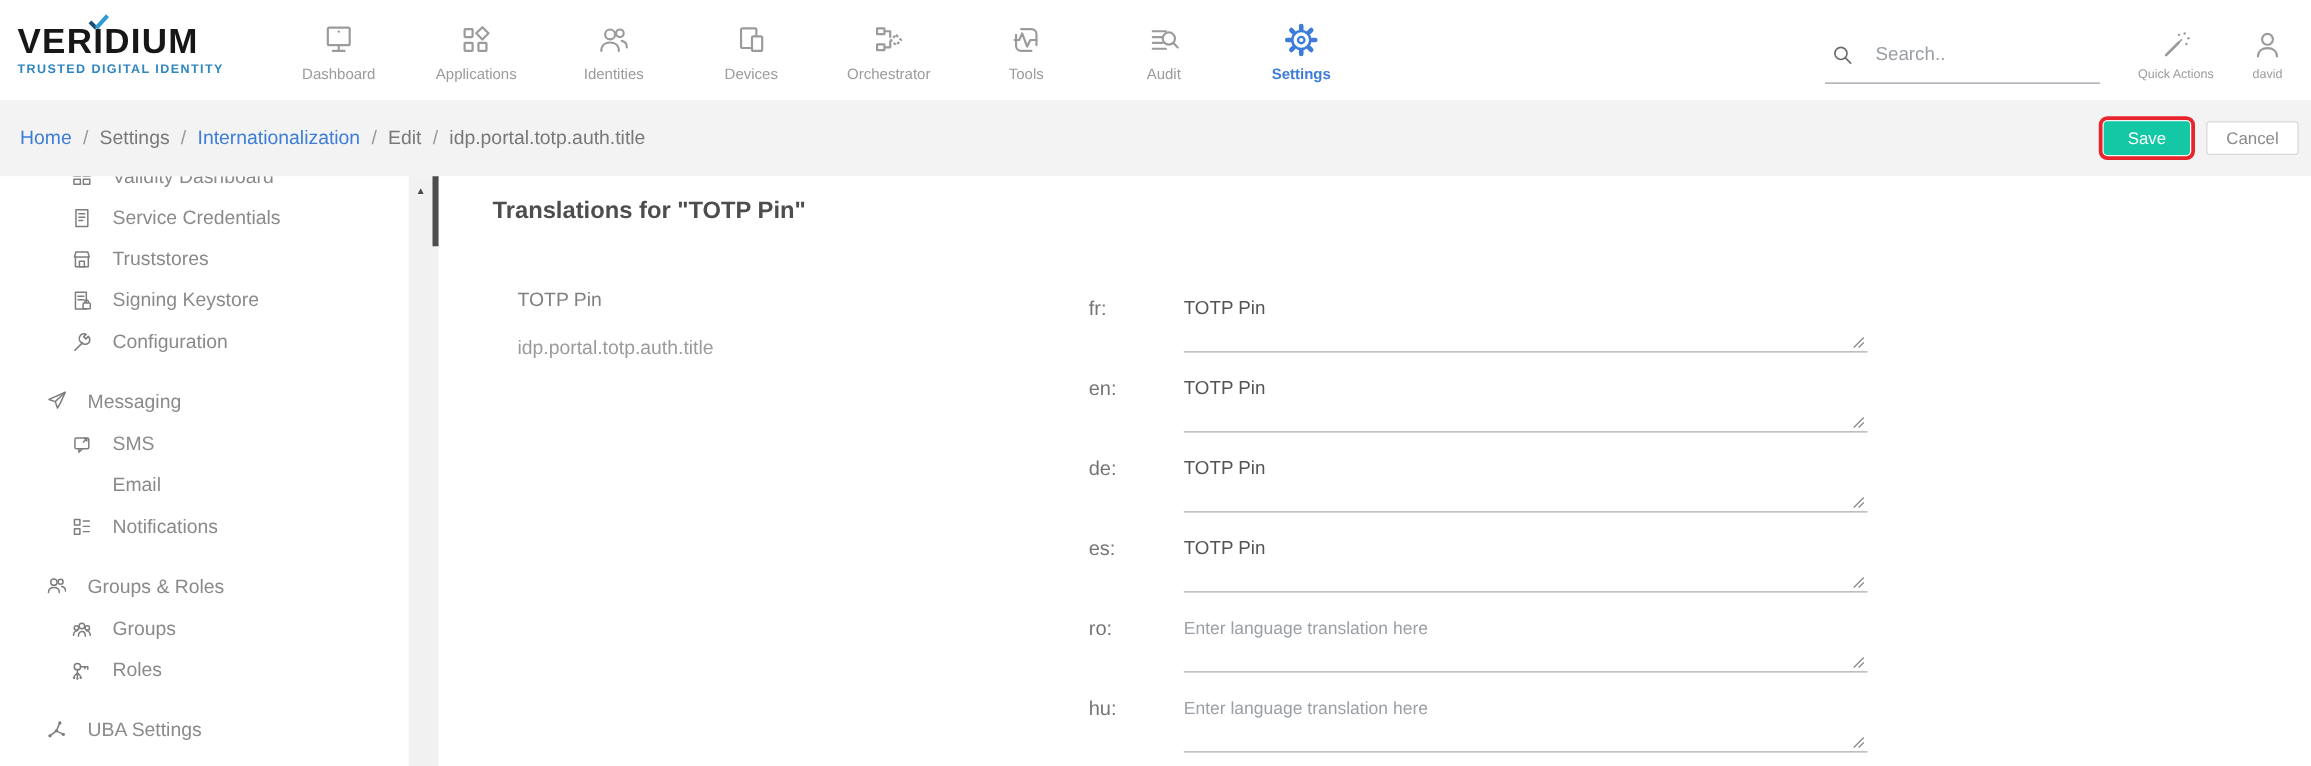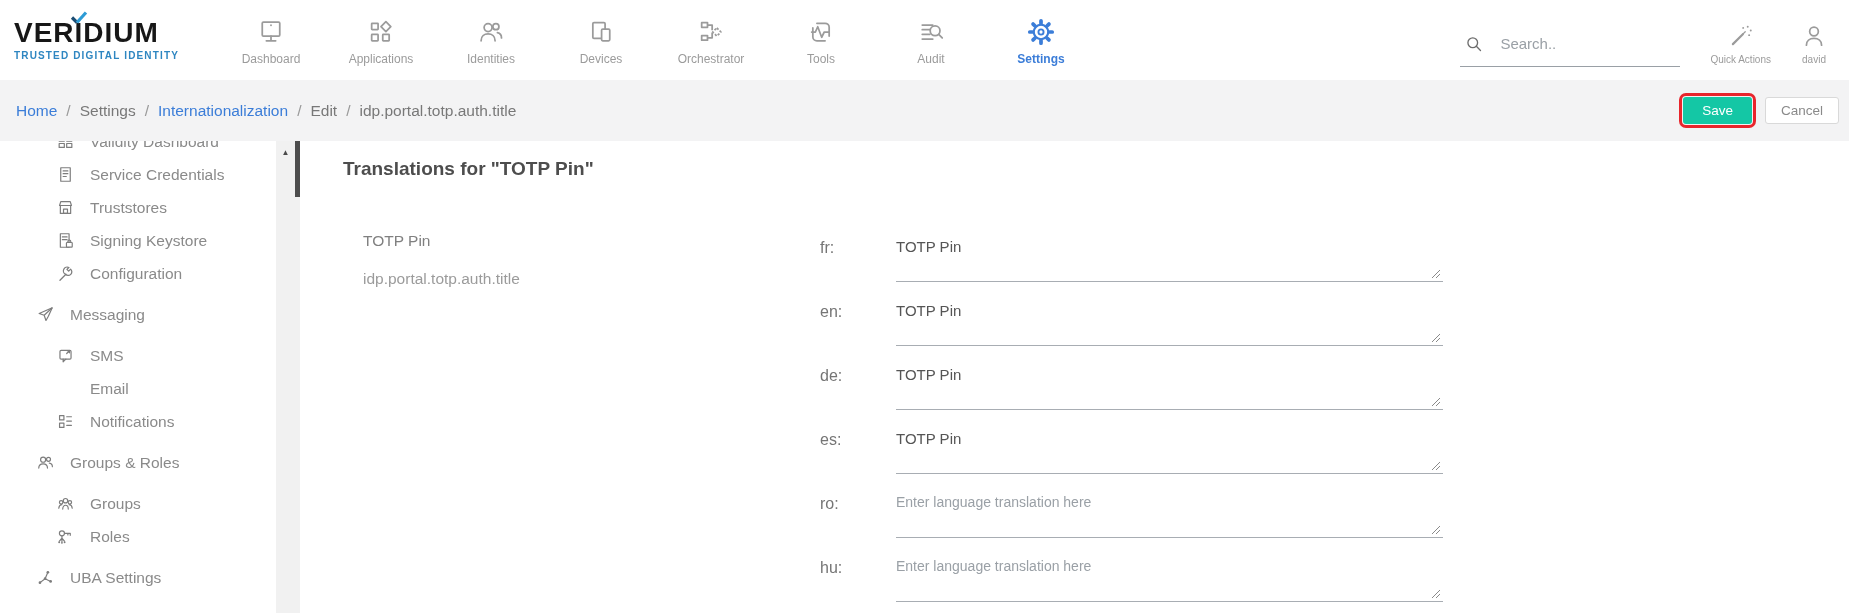--- a/index.html
+++ b/index.html
@@ -45,26 +45,26 @@
   .sep { color:#999; }
   .bar-actions { position:absolute; right:10px; top:17px; display:flex; align-items:center; gap:10px; }
   .save-btn { background:#14c7a5; color:#fff; border:none; font-size:13.5px; padding:6px 19px;
               border-radius:3px; cursor:pointer; font-family:Liberation Sans, sans-serif;
               box-shadow:0 0 0 1px #f3f3f4, 0 0 0 4px #e8252c; margin-right:3px; }
   .cancel-btn { background:#fff; color:#8a8a8a; border:1px solid #d9d9d9; font-size:13.5px;
                 padding:5px 15px; border-radius:3px; cursor:pointer; font-family:inherit; }
 
   
   .content { display:flex; height:472px; }
-  .sidebar { width:276px; background:#fff; overflow:hidden; }
+  .sidebar { width:327px; background:#fff; overflow:hidden; }
   .sidebar-list { margin-top:-16px; }
   .side-item { display:flex; align-items:center; gap:14px; height:33px; color:#8a8a8a;
                font-size:15.5px; padding-left:36px; cursor:pointer; white-space:nowrap; }
   .side-item.lvl2 { padding-left:56px; }
-  .side-item.lvl1 { margin:8px 0; }
+  .side-item.lvl1 { margin:8px 0;align-items:flex-end; }
   .side-icon { width:20px; height:20px; display:flex; color:#7d7d7d; flex:none; }
   .side-icon svg { width:19px; height:19px; }
 
   .scroll-col { width:24px; background:#f1f1f1; position:relative; flex:none; cursor:pointer; }
   .scroll-up { position:absolute; top:7px; left:0; width:19px; text-align:center;
                font-size:8px; color:#4a4a4a; }
   .scroll-thumb { position:absolute; right:0; top:0; width:5px; height:56px; background:#4d4d4d; }
 
   .main { flex:1; background:#fff; position:relative; }
   .main-title { position:absolute; left:43px; top:17px; font-size:19px; font-weight:700; color:#4d4d4d; }

